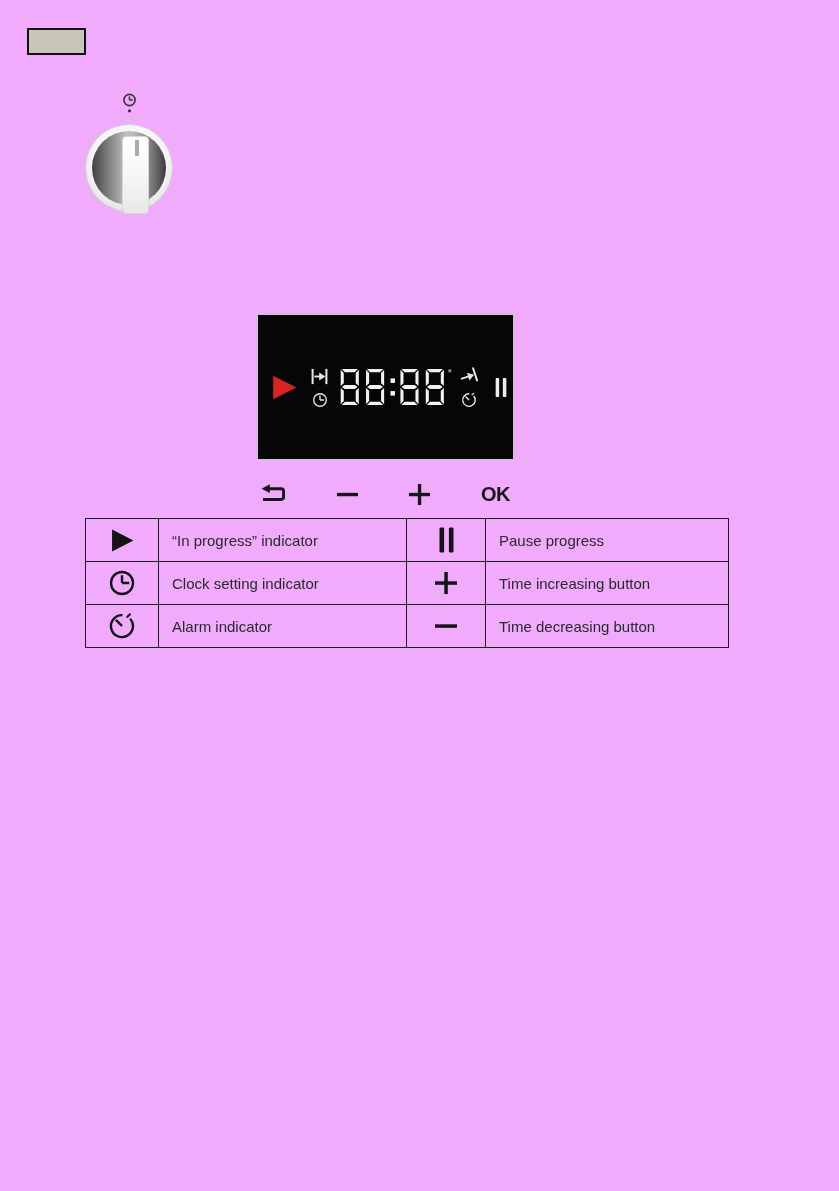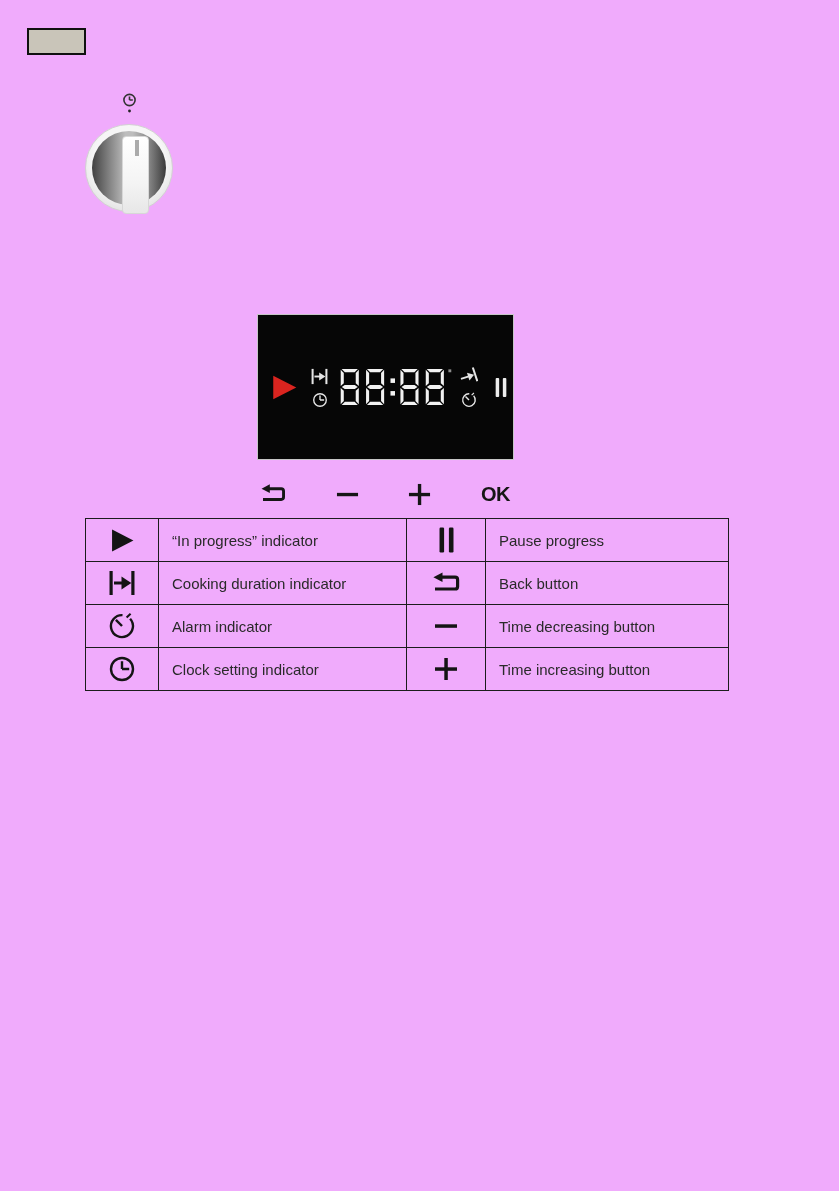--- a/index.html
+++ b/index.html
@@ -204,57 +204,43 @@
           <td class="lb">“In progress” indicator</td>
           <td class="ic">
               <svg style="margin:0 auto" width="21" height="28" viewBox="0 0 21 28">
                 <use href="#sym-pause"></use>
               </svg>
             </td>
           <td class="lb">Pause progress</td>
         </tr>
         <tr>
           <td class="ic">
-              <svg style="margin:0 auto" width="30" height="30" viewBox="0 0 30 30">
-                <use href="#sym-duration"></use>
-              </svg>
-            </td>
-          <td class="lb">Cooking duration indicator</td>
-          <td class="ic">
-              <svg style="margin:0 auto" width="28" height="22" viewBox="0 0 28 22">
-                <use href="#sym-back"></use>
-              </svg>
-            </td>
-          <td class="lb">Back button</td>
+              <svg style="margin:0 auto" width="28" height="28" viewBox="0 0 28 28">
+                <use href="#sym-clock"></use>
+              </svg>
+            </td>
+          <td class="lb">Clock setting indicator</td>
+          <td class="ic">
+              <svg style="margin:0 auto" width="24" height="24" viewBox="0 0 24 24">
+                <use href="#sym-plus"></use>
+              </svg>
+            </td>
+          <td class="lb">Time increasing button</td>
         </tr>
         <tr>
           <td class="ic">
               <svg style="margin:0 auto" width="28" height="28" viewBox="0 0 28 28">
                 <use href="#sym-alarm"></use>
               </svg>
             </td>
           <td class="lb">Alarm indicator</td>
           <td class="ic">
               <svg style="margin:0 auto" width="24" height="24" viewBox="0 0 24 24">
                 <use href="#sym-minus"></use>
               </svg>
             </td>
           <td class="lb">Time decreasing button</td>
-        </tr>
-        <tr>
-          <td class="ic">
-              <svg style="margin:0 auto" width="28" height="28" viewBox="0 0 28 28">
-                <use href="#sym-clock"></use>
-              </svg>
-            </td>
-          <td class="lb">Clock setting indicator</td>
-          <td class="ic">
-              <svg style="margin:0 auto" width="24" height="24" viewBox="0 0 24 24">
-                <use href="#sym-plus"></use>
-              </svg>
-            </td>
-          <td class="lb">Time increasing button</td>
         </tr>
       </tbody>
     </table>
   </div>
 
 </div>
 
 </body></html>

